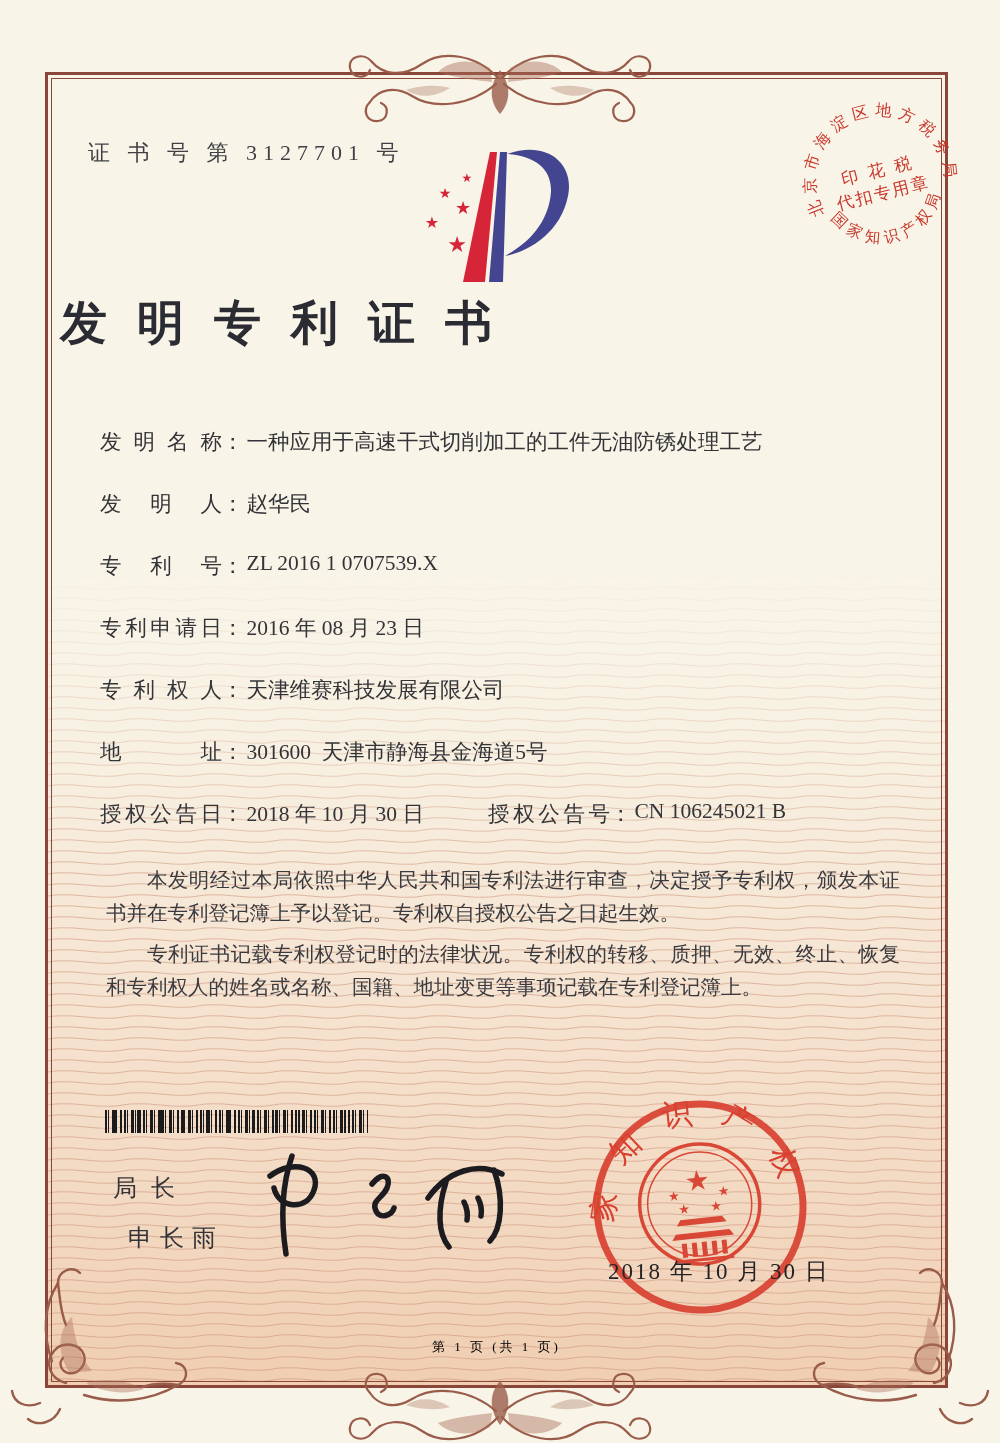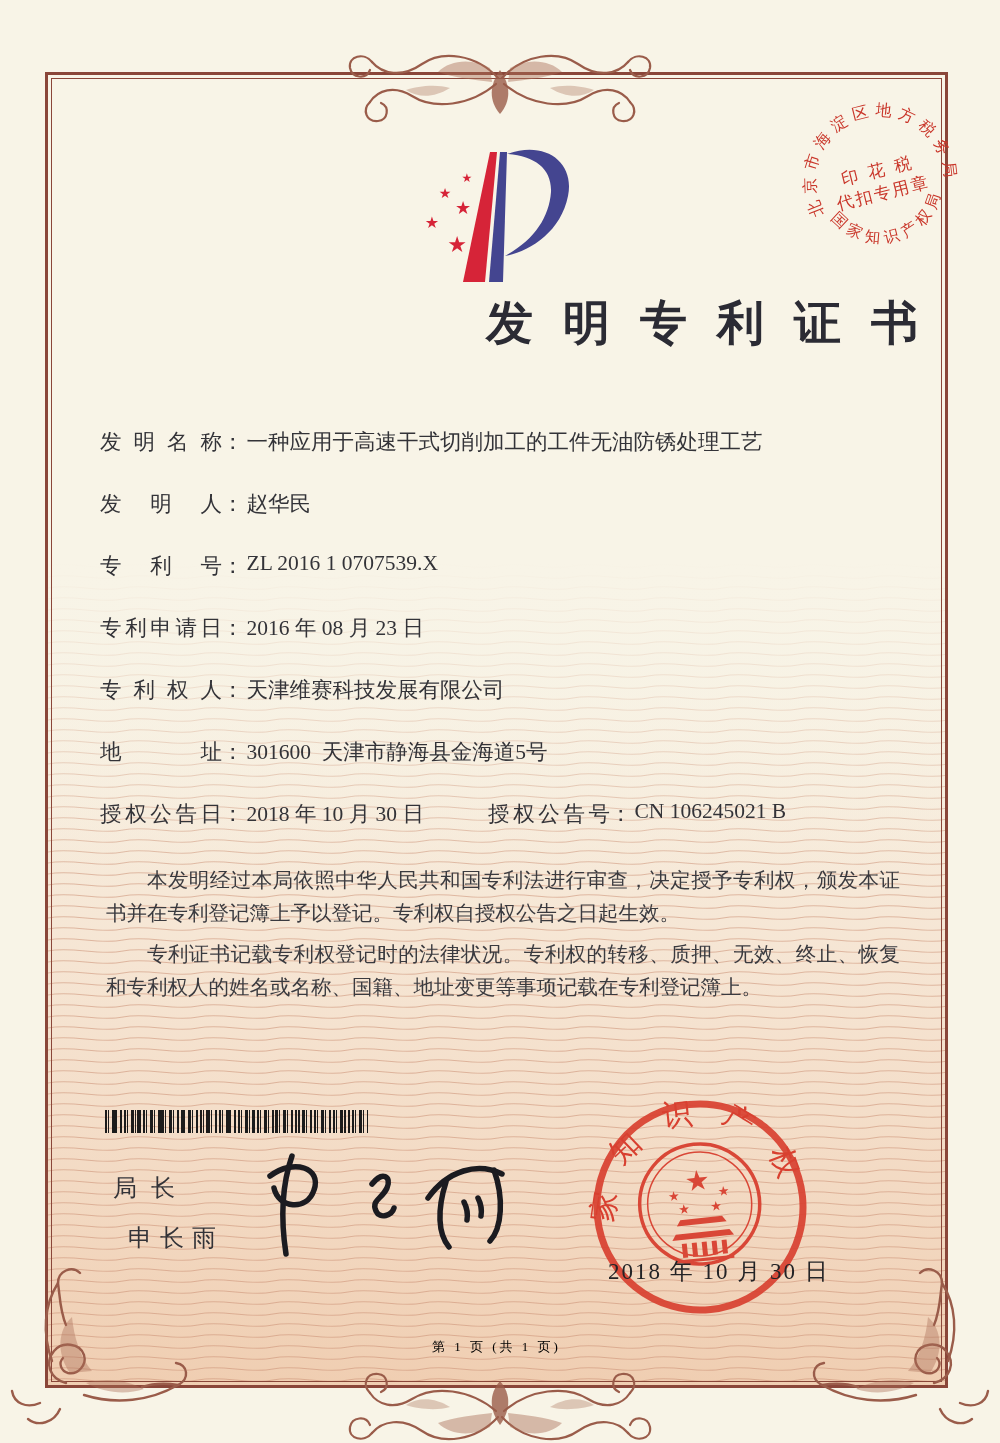--- a/index.html
+++ b/index.html
@@ -7,21 +7,21 @@
        font-family:"Liberation Serif","DejaVu Serif",serif;overflow:hidden;}
   svg{overflow:visible;}
   .abs{position:absolute;}
   
   .frame-outer{position:absolute;left:45px;top:72px;right:52px;bottom:55px;
                border:3px solid #8a4639;}
   .frame-inner{position:absolute;left:51px;top:78px;right:58px;bottom:61px;
                border:1px solid #8a4639;}
   
   .cert-no{position:absolute;left:88px;top:138px;font-size:22px;letter-spacing:6px;color:#3f3f45;}
-  .title{position:absolute;left:45px;right:52px;top:292px;text-align:right;
+  .title{position:absolute;left:45px;right:52px;top:292px;text-align:left;
          font-size:47px;font-weight:600;letter-spacing:30px;padding-left:15px;color:#2b2b34;}
   .field-row{position:absolute;left:100px;right:85px;height:32px;font-size:21.5px;color:#333338;}
   .field-label{display:inline-block;width:122px;text-align:justify;text-align-last:justify;vertical-align:top;}
   .field-colon{display:inline-block;vertical-align:top;}
   .field-value{display:inline-block;vertical-align:top;padding-left:3px;white-space:pre;}
   .field-group2{position:absolute;left:388px;top:0;}
   .paragraphs{position:absolute;left:98px;right:92px;top:856px;}
   .paragraphs p{margin:8px;text-indent:2em;font-size:20.5px;line-height:33px;
                 text-align:justify;color:#3a3a3f;}
   .barcode{position:absolute;left:105px;top:1110px;width:263px;height:23px;
@@ -97,20 +97,21 @@
   <svg class="abs" style="left:330px;top:1352px;" width="340" height="115" viewBox="0 0 340 115">
     <use href="#orn-top" transform="translate(0,115) scale(1,-1)"></use>
   </svg>
   <svg class="abs" style="left:0px;top:1233px;" width="210" height="210" viewBox="0 0 210 210">
     <use href="#orn-corner"></use>
   </svg>
   <svg class="abs" style="left:790px;top:1233px;" width="210" height="210" viewBox="0 0 210 210">
     <use href="#orn-corner" transform="translate(210,0) scale(-1,1)"></use>
   </svg>
 
+  <div class="cert-no">证 书 号 第 3127701 号</div>
 
   <svg class="abs" style="left:790px;top:90px;" width="180" height="180" viewBox="0 0 180 180">
     <g transform="rotate(-14 90 90)" fill="#c9362a" class="stamp-text">
       <defs>
         <path id="stampTop" d="M 29 113 A 65 65 0 1 1 151 113" fill="none"></path>
         <path id="stampBottom" d="M 35 119 A 62 62 0 0 0 145 119" fill="none"></path>
       </defs>
       <text font-size="16" letter-spacing="6">
         <textPath href="#stampTop" startOffset="50%" text-anchor="middle">北京市海淀区地方税务局</textPath>
       </text>

